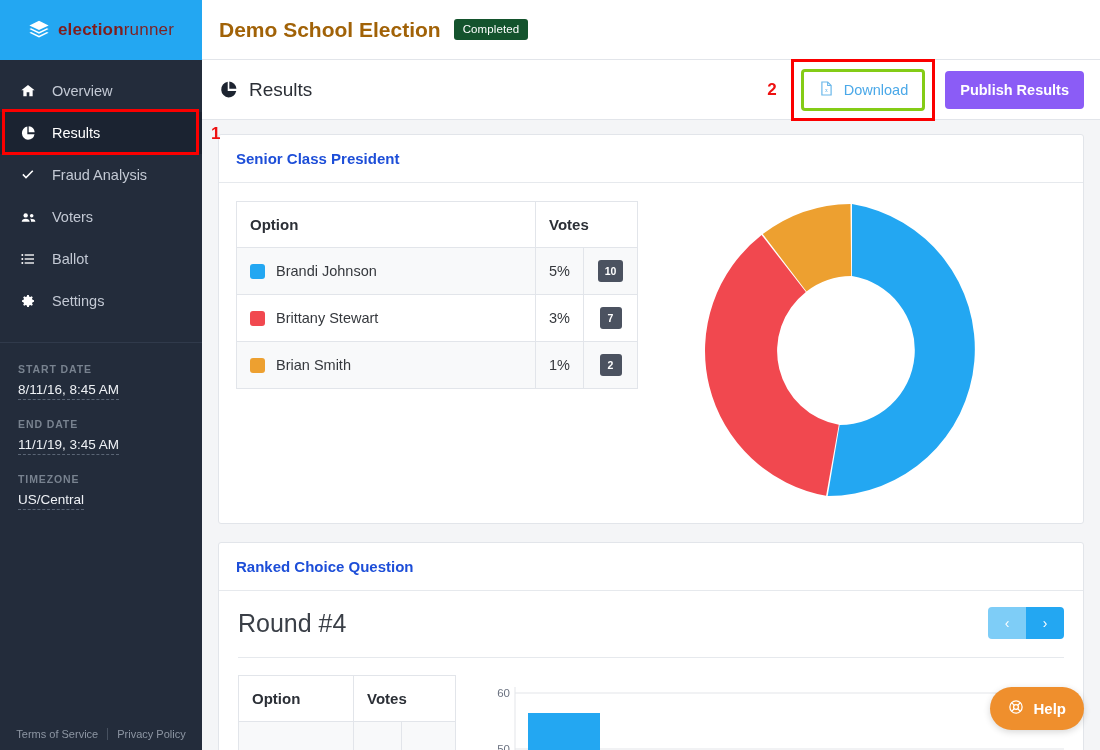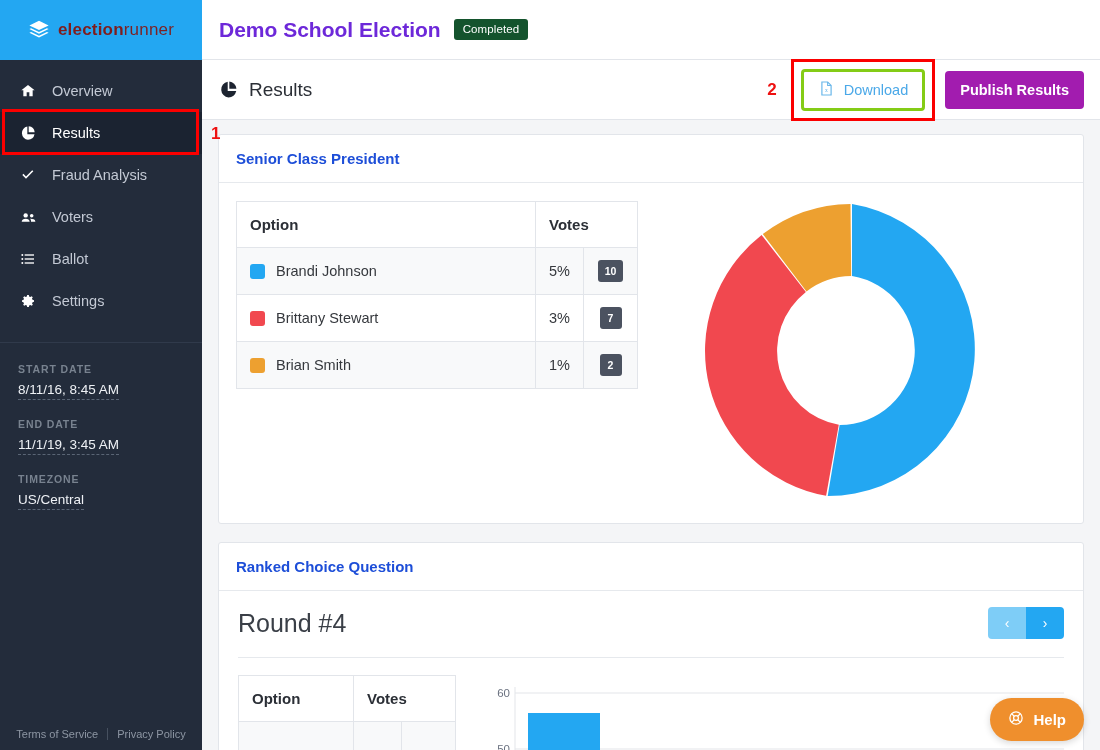--- a/index.html
+++ b/index.html
@@ -61,21 +61,21 @@
   .side-footer a { color: #8d96a3; text-decoration: none; cursor: pointer; }
   .side-footer .sep { width: 1px; height: 12px; background: #46505f; }
 
   
   .main { flex: 1; height: 750px; position: relative; background: #f4f5f7; overflow: hidden; }
 
   .topbar {
     height: 60px; background: #fff; border-bottom: 1px solid #e2e5ea;
     display: flex; align-items: center; padding-left: 17px; gap: 13px;
   }
-  .election-title { font-size: 21px; font-weight: 700; color: #6d28d9; }
+  .election-title { font-size: 21px; font-weight: 700; color: #a16207; }
   .badge-completed {
     background: #14532d; color: #fff; font-size: 11.5px; font-weight: 400;
     border-radius: 3px; padding: 4px 9px 5px 9px; letter-spacing: .1px;
   }
 
   .toolbar {
     height: 60px; background: #fff; border-bottom: 1px solid #e2e5ea;
     display: flex; align-items: center; padding: 0 16px 0 17px;
   }
   .page-title { display: flex; align-items: center; gap: 11px; font-size: 19px; color: #2b2f36; }
@@ -88,21 +88,21 @@
   }
   .marker-2 { margin-right: 14px; }
 
   .dl-wrap { position: relative; padding: 7px; border: 3px solid #fb0000; }
   .btn-download {
     background: #fff; border: 3px solid #84cc16; color: #4aa8e8;
     border-radius: 4px; font-size: 14.5px; padding: 8px 14px;
     display: flex; align-items: center; gap: 9px; cursor: pointer;
   }
   .btn-publish {
-    background: #a21caf; color: #fff; border: none; border-radius: 4px;
+    background: #8b5cf6; color: #fff; border: none; border-radius: 4px;
     font-size: 14.5px; font-weight: 700; padding: 11px 15px;
     margin-left: 10px; cursor: pointer; white-space: nowrap;
   }
 
   .content { padding: 14px 16px 0 16px; height: 630px; overflow: hidden; position: relative; }
 
   .card {
     background: #fff; border: 1px solid #e2e5ea; border-radius: 3px;
     margin-bottom: 18px;
   }
@@ -147,21 +147,21 @@
   .rc-lower { display: flex; padding-top: 17px; }
   table.rc-table { border-collapse: collapse; width: 258px; height: fit-content; }
   table.rc-table th, table.rc-table td { border: 1px solid #e2e5ea; text-align: left; }
   table.rc-table th { padding: 14px 13px; font-size: 15px; font-weight: 700; color: #2b2f36; }
   table.rc-table td { padding: 12px 13px; font-size: 14.5px; height: 44px; background: #f8f9fa; }
   .rc-chart { flex: 1; position: relative; padding-left: 28px; }
   .y-tick { position: absolute; left: 0; font-size: 11.5px; fill: #6b7280; }
 
   
   .help-bubble {
-    position: absolute; right: 16px; bottom: 9px;
+    position: absolute; right: 16px; bottom: 20px;
     background: #ef8f2d; color: #fff; border-radius: 22px;
     padding: 12px 18px; font-size: 15px; font-weight: 700;
     display: flex; align-items: center; gap: 9px; cursor: pointer;
     box-shadow: 0 2px 7px rgba(0,0,0,.16);
   }
 
   
   .hl-results {
     position: absolute; left: 2px; top: 109px; width: 197px; height: 46px;
     border: 3px solid #fb0000; pointer-events: none; z-index: 40;

